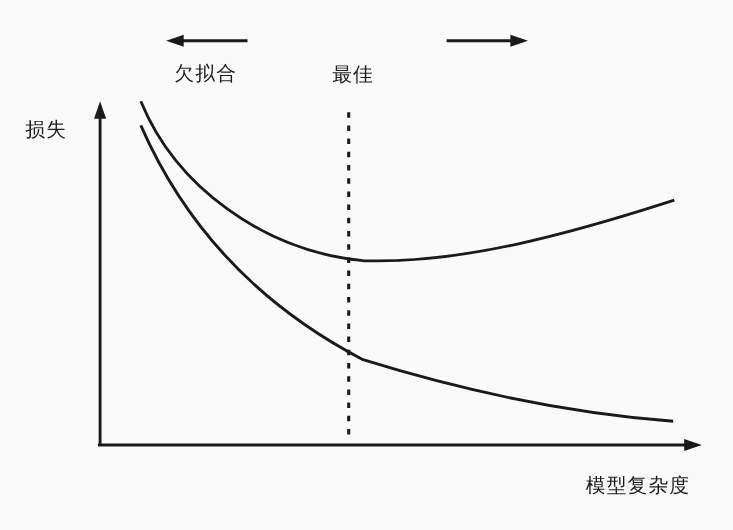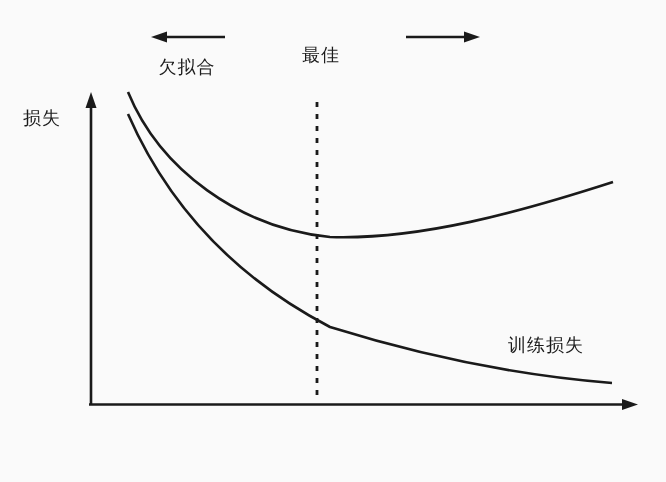--- a/index.html
+++ b/index.html
@@ -19,21 +19,21 @@
     position: absolute;
     color: var(--ink);
     font-size: 18px;
     line-height: 1;
     white-space: nowrap;
     letter-spacing: 1px;
   }
   .ylab   { left: 23px;  top: 109px; text-align: right; }
   .xlab   { left: 580px; top: 432px; transform: translateX(-50%); }
   .zoneL  { left: 187px; top: 58px;  transform: translateX(-50%); }
-  .zoneM  { left: 321px; top: 46px;  transform: translateX(-50%); text-align: center; }
+  .zoneM  { left: 321px; top: 59px;  transform: translateX(-50%); text-align: center; }
   .zoneR  { left: 446px; top: 58px;  transform: translateX(-50%); }
   .serTop { left: 508px; top: 236px; }
   .serBot { left: 508px; top: 336px; }
 </style>
 </head>
 <body>
 
 <div class="fig">
   <svg width="666" height="482" viewBox="0 0 666 482" aria-hidden="true">
       <path d="M91,405 L91,104" class="ln"></path>
@@ -45,14 +45,14 @@
       <path d="M128,114 C170,210 240,280 330,327 C420,355 510,375 612,383" class="ln"></path>
       <path d="M225,37 L164,37" class="ln"></path>
       <path d="M151,37 L167,31.5 L167,42.5 Z" class="fl"></path>
       <path d="M406,37 L467,37" class="ln"></path>
       <path d="M480,37 L464,31.5 L464,42.5 Z" class="fl"></path>
     </svg>
 
   <div class="lbl ylab">损失</div>
   <div class="lbl zoneL">欠拟合</div>
   <div class="lbl zoneM">最佳</div>
-  <div class="lbl serBot">训练损失</div>
+  <div class="lbl xlab">模型复杂度</div>
 </div>
 
 </body></html>

